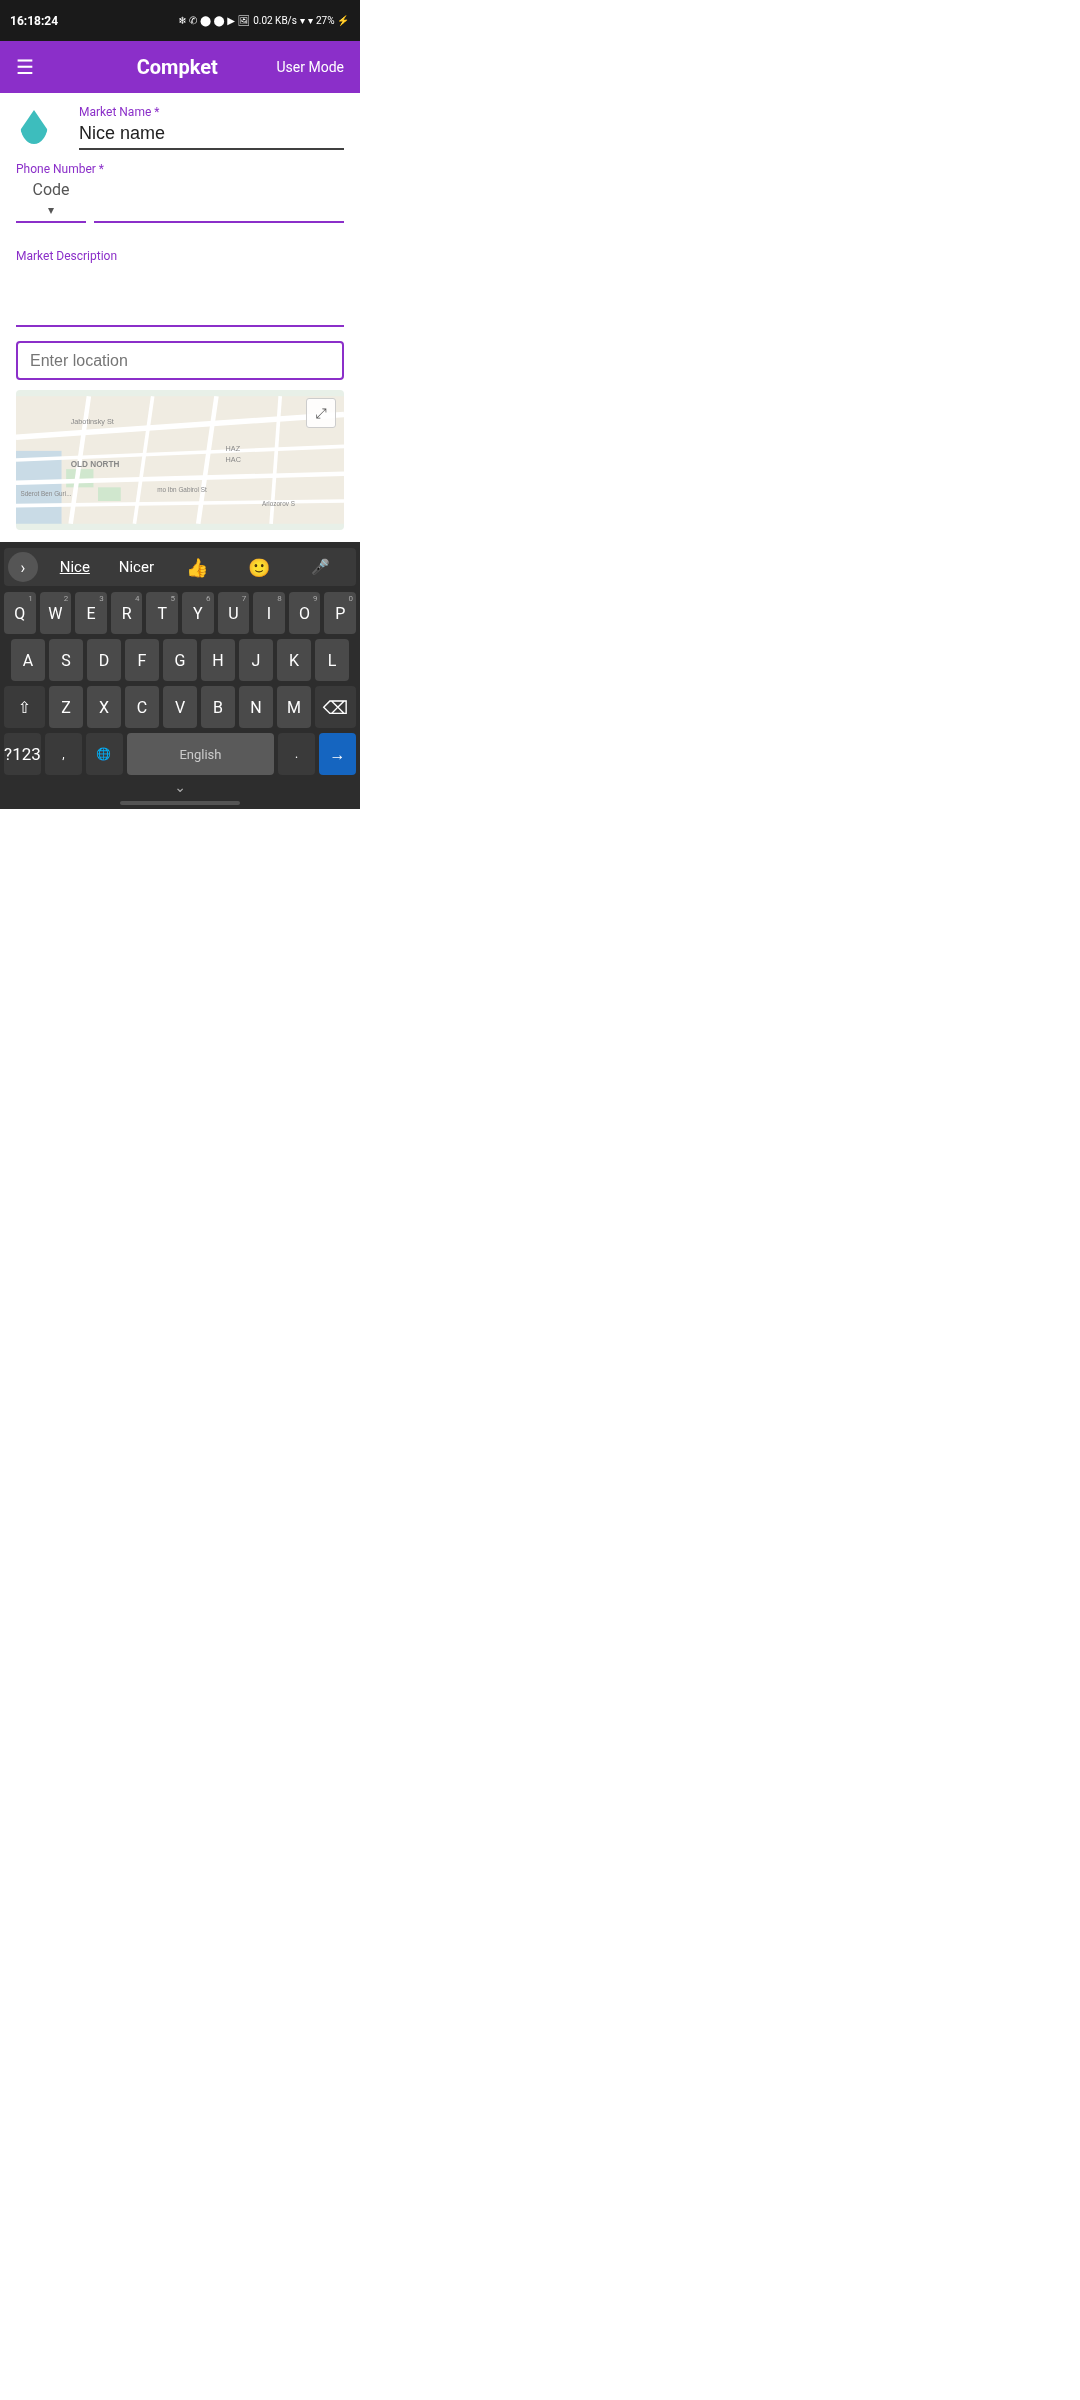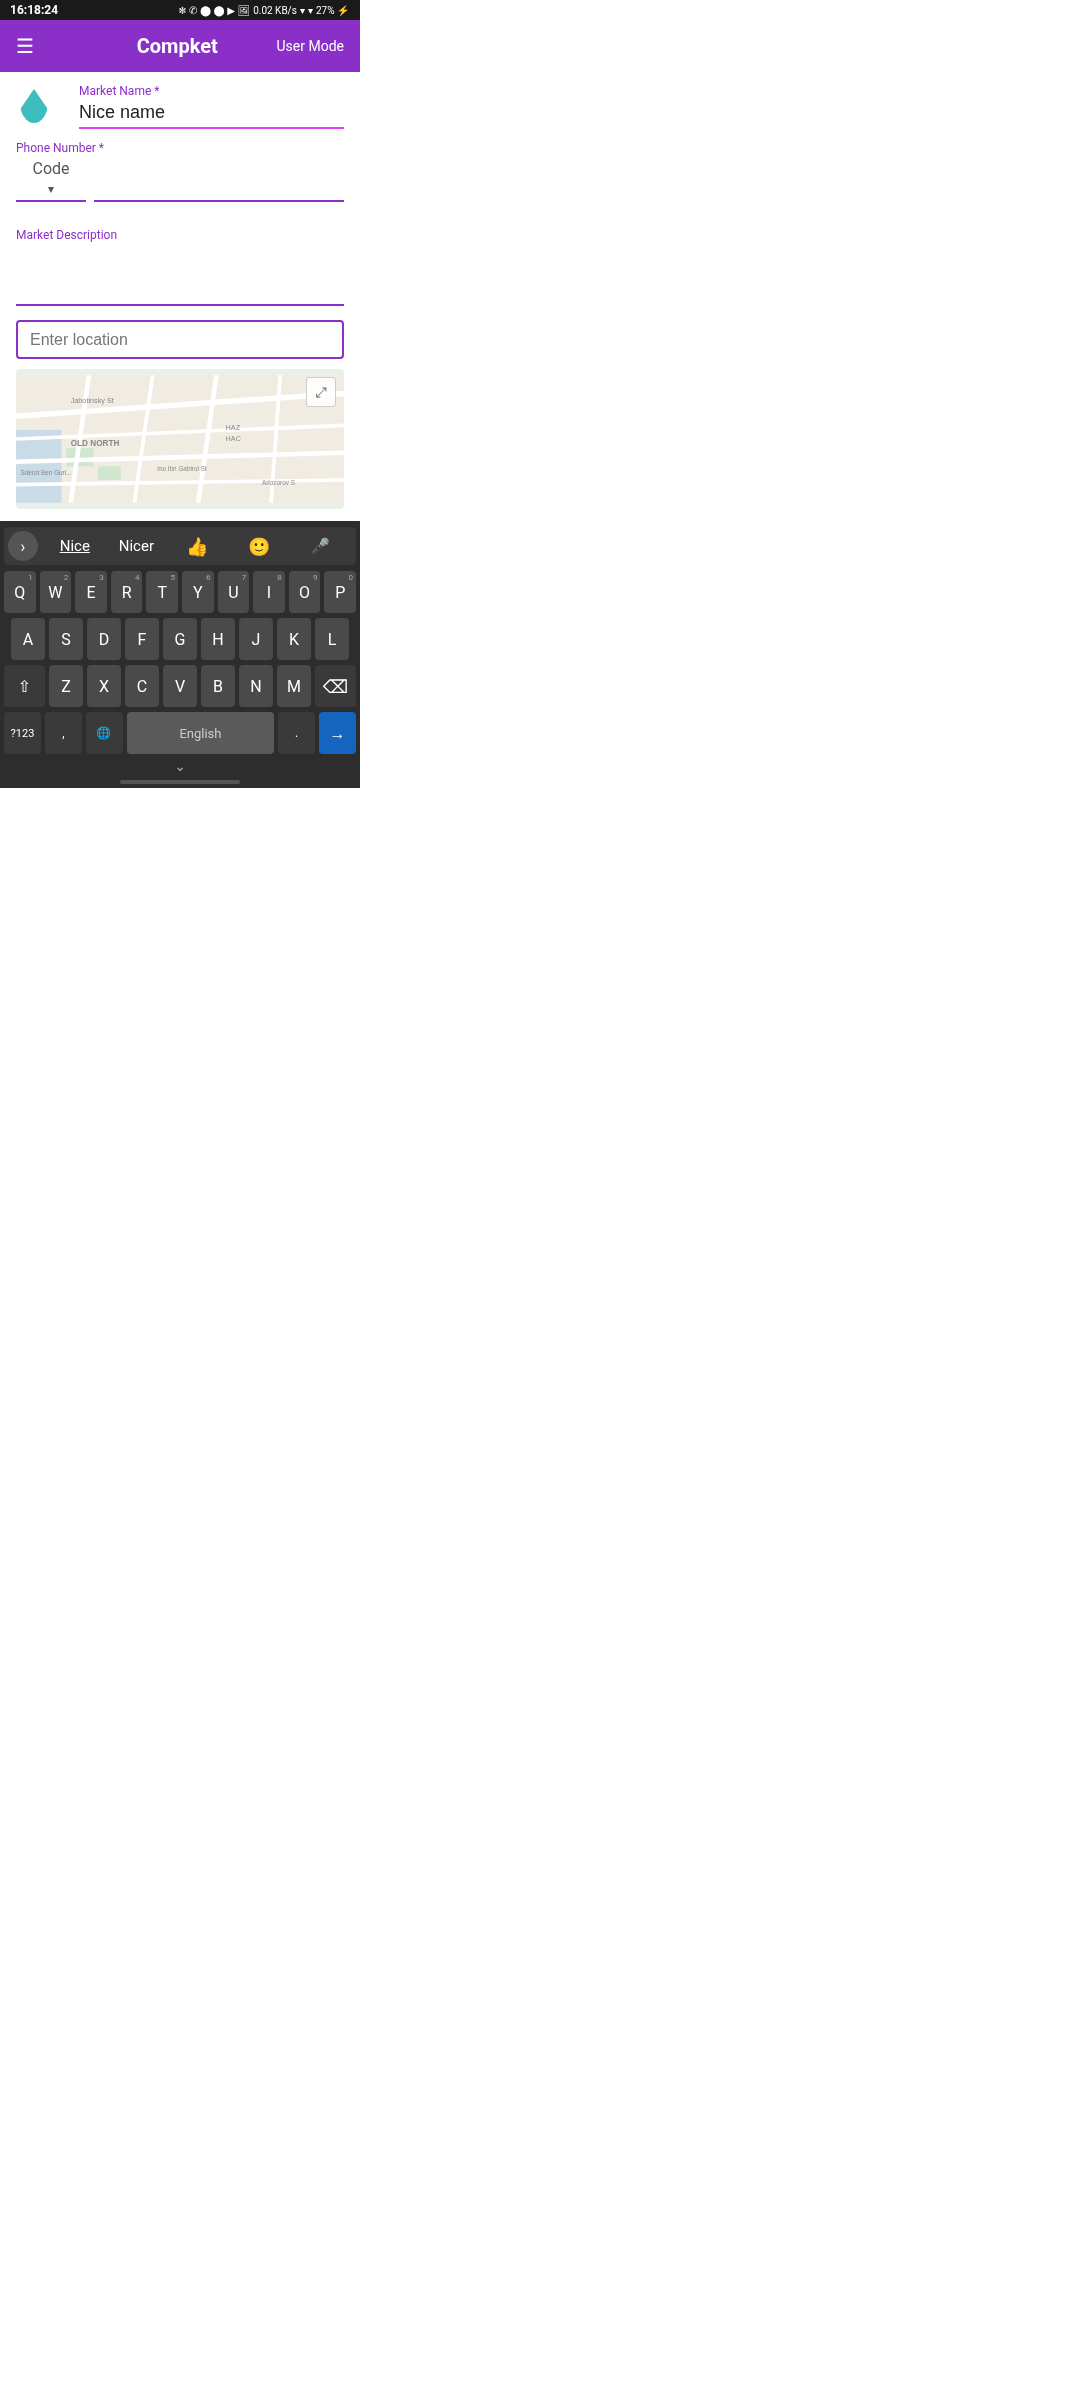--- a/index.html
+++ b/index.html
@@ -15,21 +15,21 @@
 
     
     .status-bar {
       background: #1a1a1a;
       color: #fff;
       display: flex;
       justify-content: space-between;
       align-items: center;
       padding: 4px 10px;
       font-size: 11px;
-      height: 20px;
+      height: 41px;
     }
     .status-bar .time { font-weight: bold; font-size: 12px; }
     .status-bar .icons { display: flex; align-items: center; gap: 3px; font-size: 10px; }
 
     
     .app-bar {
       background: #8B2FC9;
       display: flex;
       align-items: center;
       justify-content: space-between;
@@ -89,21 +89,21 @@
 
     .field-label {
       color: #8B2FC9;
       font-size: 12px;
       margin-bottom: 2px;
     }
 
     .text-input {
       width: 100%;
       border: none;
-      border-bottom: 2px solid #d946ef;
+      border-bottom: 2px solid #404040;
       outline: none;
       font-size: 18px;
       font-weight: 400;
       color: #222;
       padding: 2px 0 4px;
       background: transparent;
     }
 
     
     .phone-row {
@@ -495,21 +495,21 @@
       <div class="key">X</div>
       <div class="key">C</div>
       <div class="key">V</div>
       <div class="key">B</div>
       <div class="key">N</div>
       <div class="key">M</div>
       <div class="key key-backspace">⌫</div>
     </div>
 
     <div class="key-row">
-      <div class="key key-special" style="font-size:11px;">?123</div>
+      <div class="key key-special" style="font-size:17px;">?123</div>
       <div class="key key-special">,</div>
       <div class="key key-special">🌐</div>
       <div class="key key-space" style="font-size:13px;color:#ccc;">English</div>
       <div class="key key-special">.</div>
       <div class="key key-enter">→</div>
     </div>
 
   </div>
 
   <div class="collapse-btn">⌄</div>

